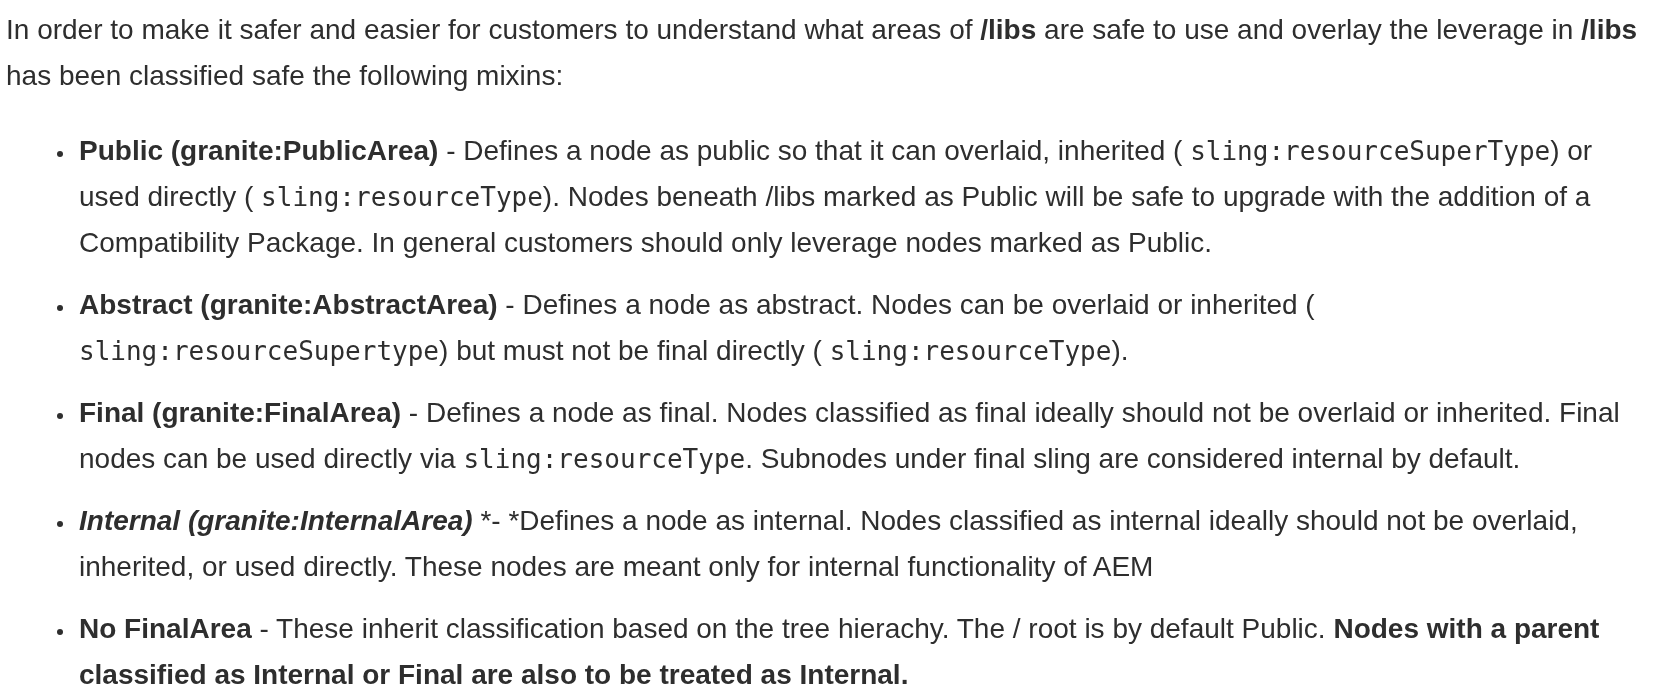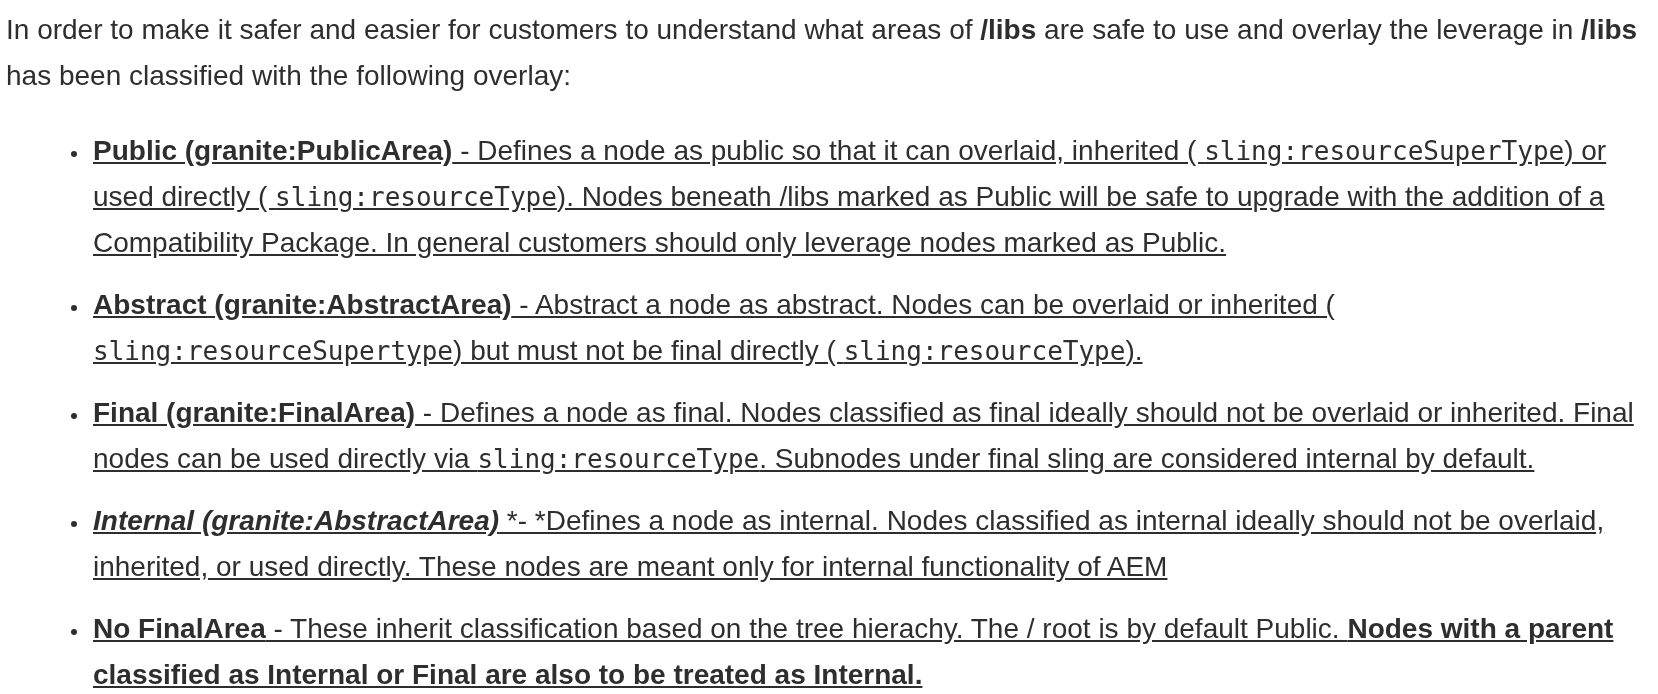--- a/index.html
+++ b/index.html
@@ -20,23 +20,22 @@
   }
   .intro {
     margin: 0;
   }
   .mixin-list {
     margin: 29px 0 0 0;
     padding: 0 0 0 70px;
     list-style: disc outside;
   }
   .mixin-list li {
-    margin: 0 0 16px 14px;
+    margin: 0 0 16px 0;
     padding-left: 3px;
-    text-decoration: underline;
   }
   .mixin-list li::marker {
     font-size: 0.75em;
     color: #2e2e2e;
   }
   .run-normal {
     font-weight: normal;
     font-style: normal;
     text-align: center;
   }
@@ -49,21 +48,21 @@
   }
   .run-code {
     font-family: "DejaVu Sans Mono", "Liberation Mono", monospace;
     font-size: 26px;
   }
 </style>
 </head>
 <body>
 
 <main class="doc">
-  <p class="intro"><span class="run-normal">In order to make it safer and easier for customers to understand what areas of </span><span class="run-bold">/libs</span><span class="run-normal"> are safe to use and overlay the leverage in </span><span class="run-bold">/libs</span><span class="run-normal"> has been classified with the following overlay:</span></p>
+  <p class="intro"><span class="run-normal">In order to make it safer and easier for customers to understand what areas of </span><span class="run-bold">/libs</span><span class="run-normal"> are safe to use and overlay the leverage in </span><span class="run-bold">/libs</span><span class="run-normal"> has been classified safe the following mixins:</span></p>
   <ul class="mixin-list">
     <li><span class="run-bold">Public (granite:PublicArea)</span><span class="run-normal"> - Defines a node as public so that it can overlaid, inherited ( </span><span class="run-code">sling:resourceSuperType</span><span class="run-normal">) or used directly ( </span><span class="run-code">sling:resourceType</span><span class="run-normal">). Nodes beneath /libs marked as Public will be safe to upgrade with the addition of a Compatibility Package. In general customers should only leverage nodes marked as Public.</span></li>
-    <li><span class="run-bold">Abstract (granite:AbstractArea)</span><span class="run-normal"> - Abstract a node as abstract. Nodes can be overlaid or inherited ( </span><span class="run-code">sling:resourceSupertype</span><span class="run-normal">) but must not be final directly ( </span><span class="run-code">sling:resourceType</span><span class="run-normal">).</span></li>
+    <li><span class="run-bold">Abstract (granite:AbstractArea)</span><span class="run-normal"> - Defines a node as abstract. Nodes can be overlaid or inherited ( </span><span class="run-code">sling:resourceSupertype</span><span class="run-normal">) but must not be final directly ( </span><span class="run-code">sling:resourceType</span><span class="run-normal">).</span></li>
     <li><span class="run-bold">Final (granite:FinalArea)</span><span class="run-normal"> - Defines a node as final. Nodes classified as final ideally should not be overlaid or inherited. Final nodes can be used directly via </span><span class="run-code">sling:resourceType</span><span class="run-normal">. Subnodes under final sling are considered internal by default.</span></li>
-    <li><span class="run-bolditalic">Internal (granite:AbstractArea)</span><span class="run-normal"> *- *Defines a node as internal. Nodes classified as internal ideally should not be overlaid, inherited, or used directly. These nodes are meant only for internal functionality of AEM</span></li>
+    <li><span class="run-bolditalic">Internal (granite:InternalArea)</span><span class="run-normal"> *- *Defines a node as internal. Nodes classified as internal ideally should not be overlaid, inherited, or used directly. These nodes are meant only for internal functionality of AEM</span></li>
     <li><span class="run-bold">No FinalArea</span><span class="run-normal"> - These inherit classification based on the tree hierachy. The / root is by default Public. </span><span class="run-bold">Nodes with a parent classified as Internal or Final are also to be treated as Internal.</span></li>
   </ul>
 </main>
 
 </body></html>

